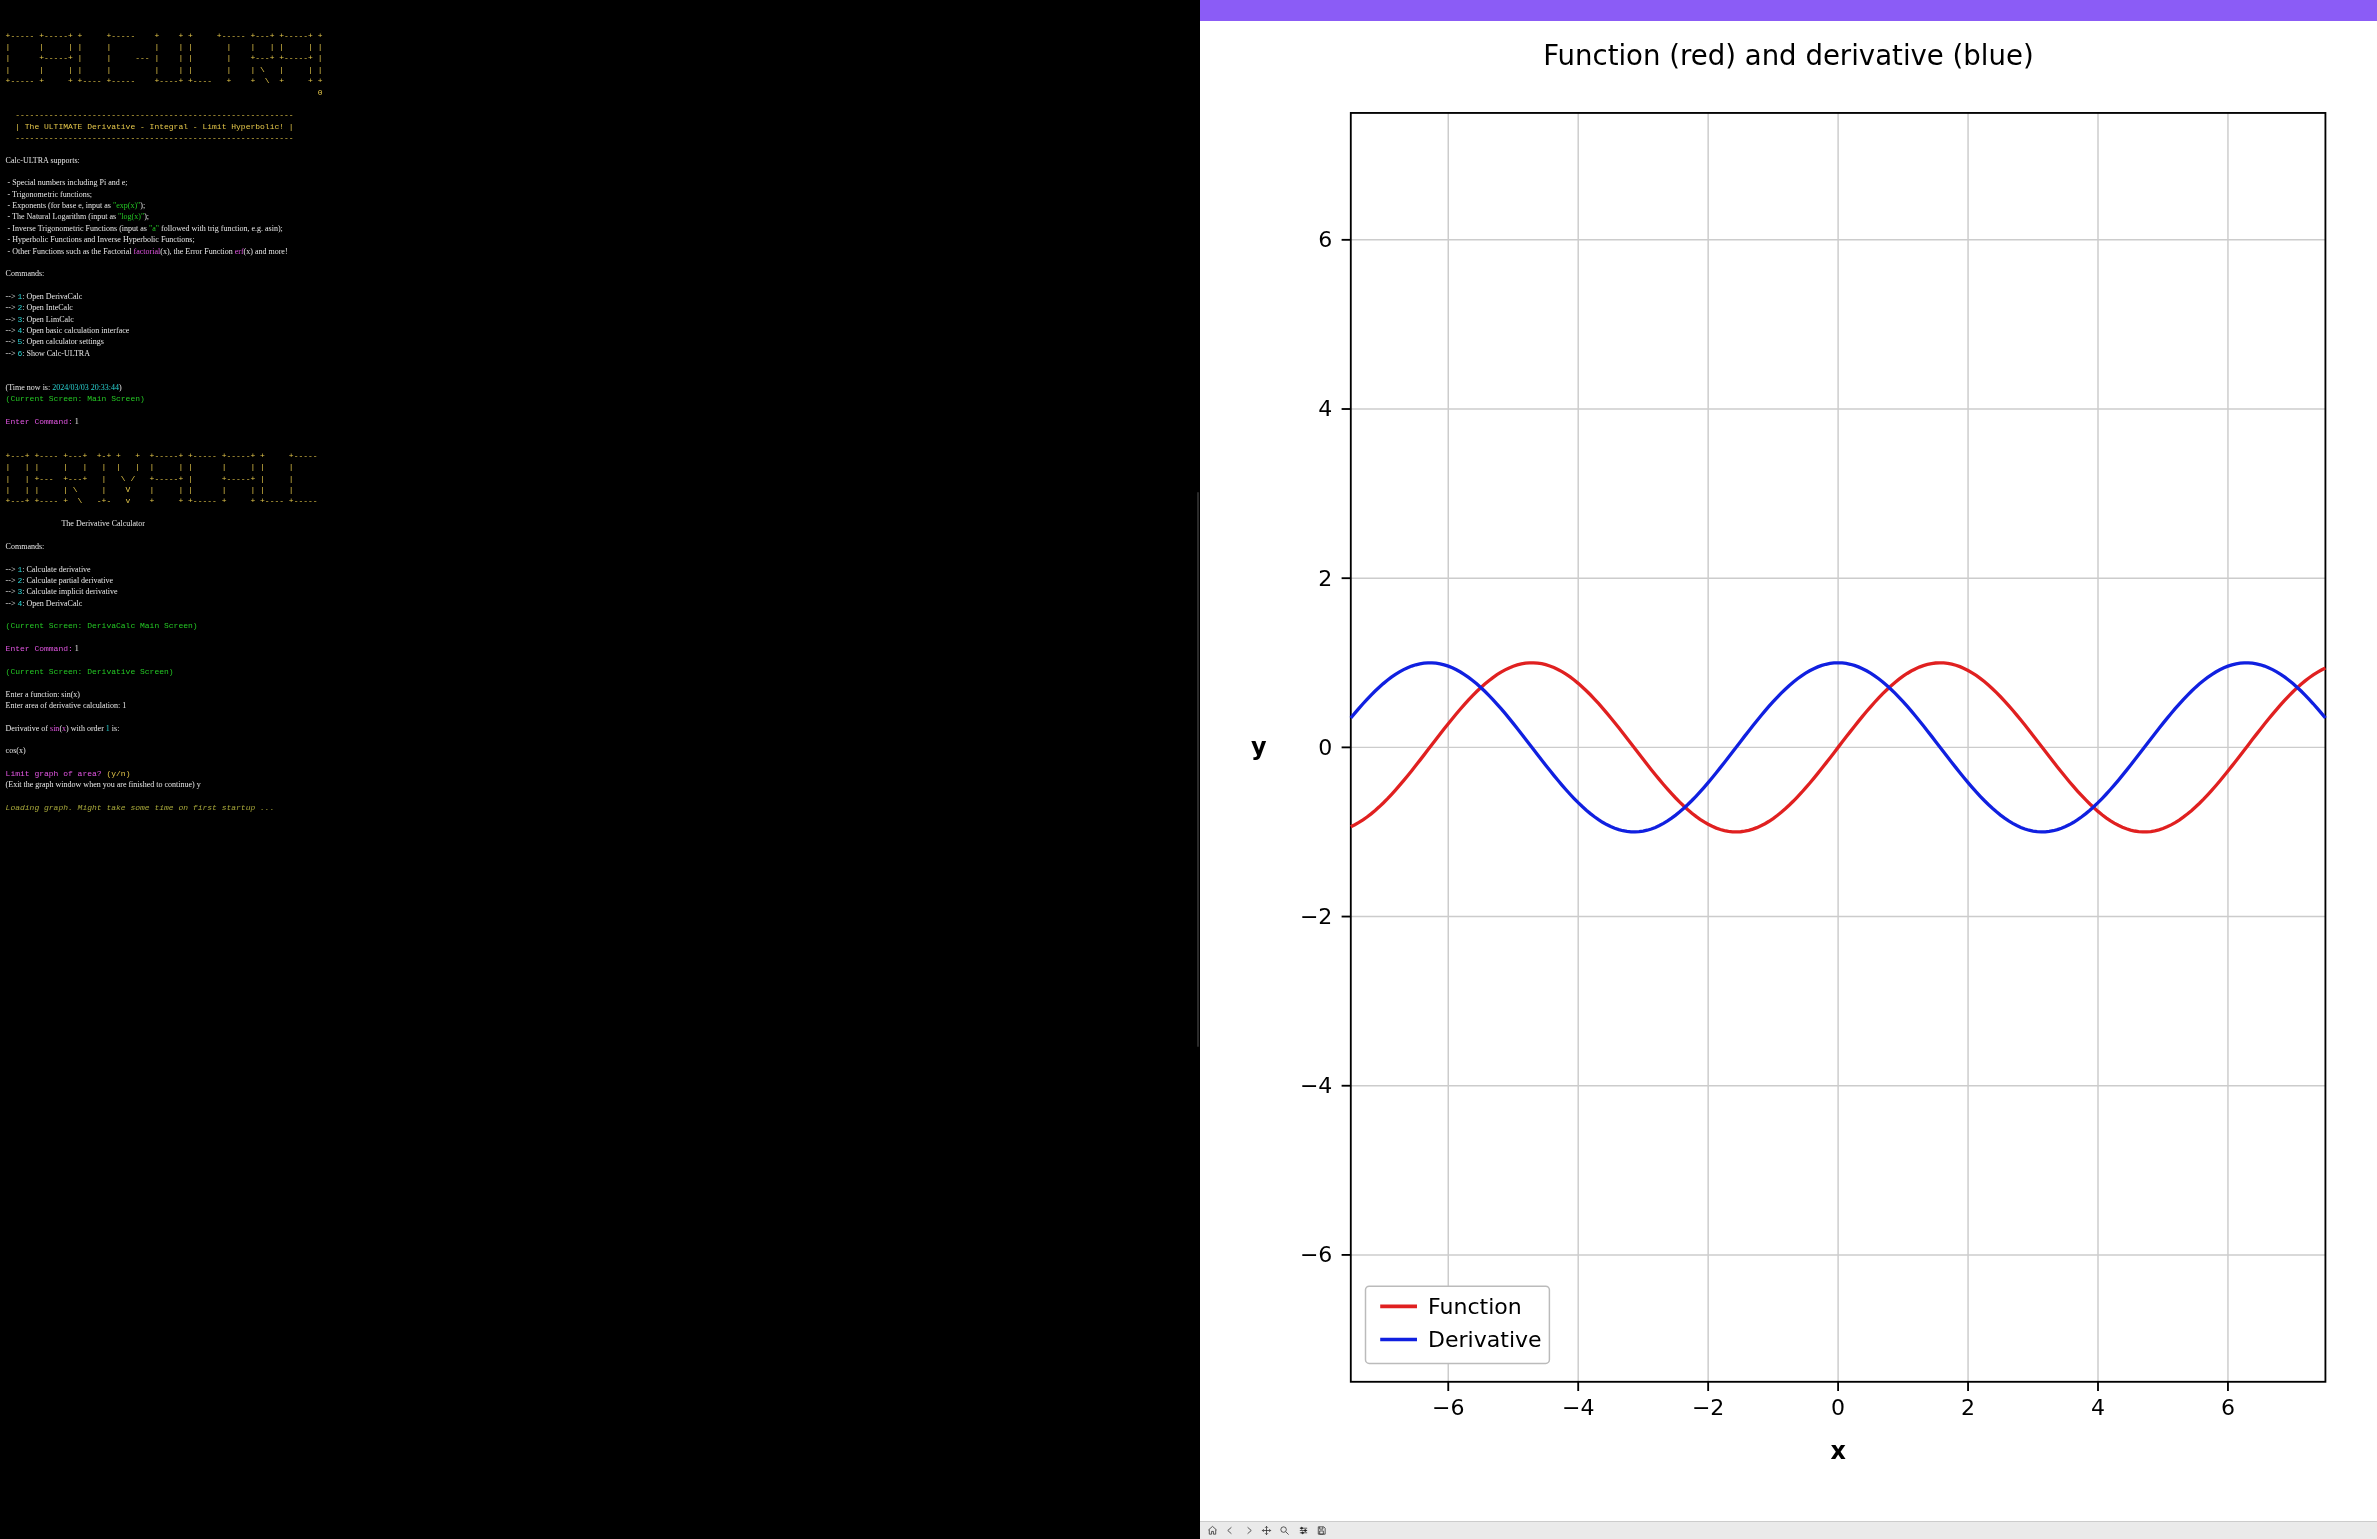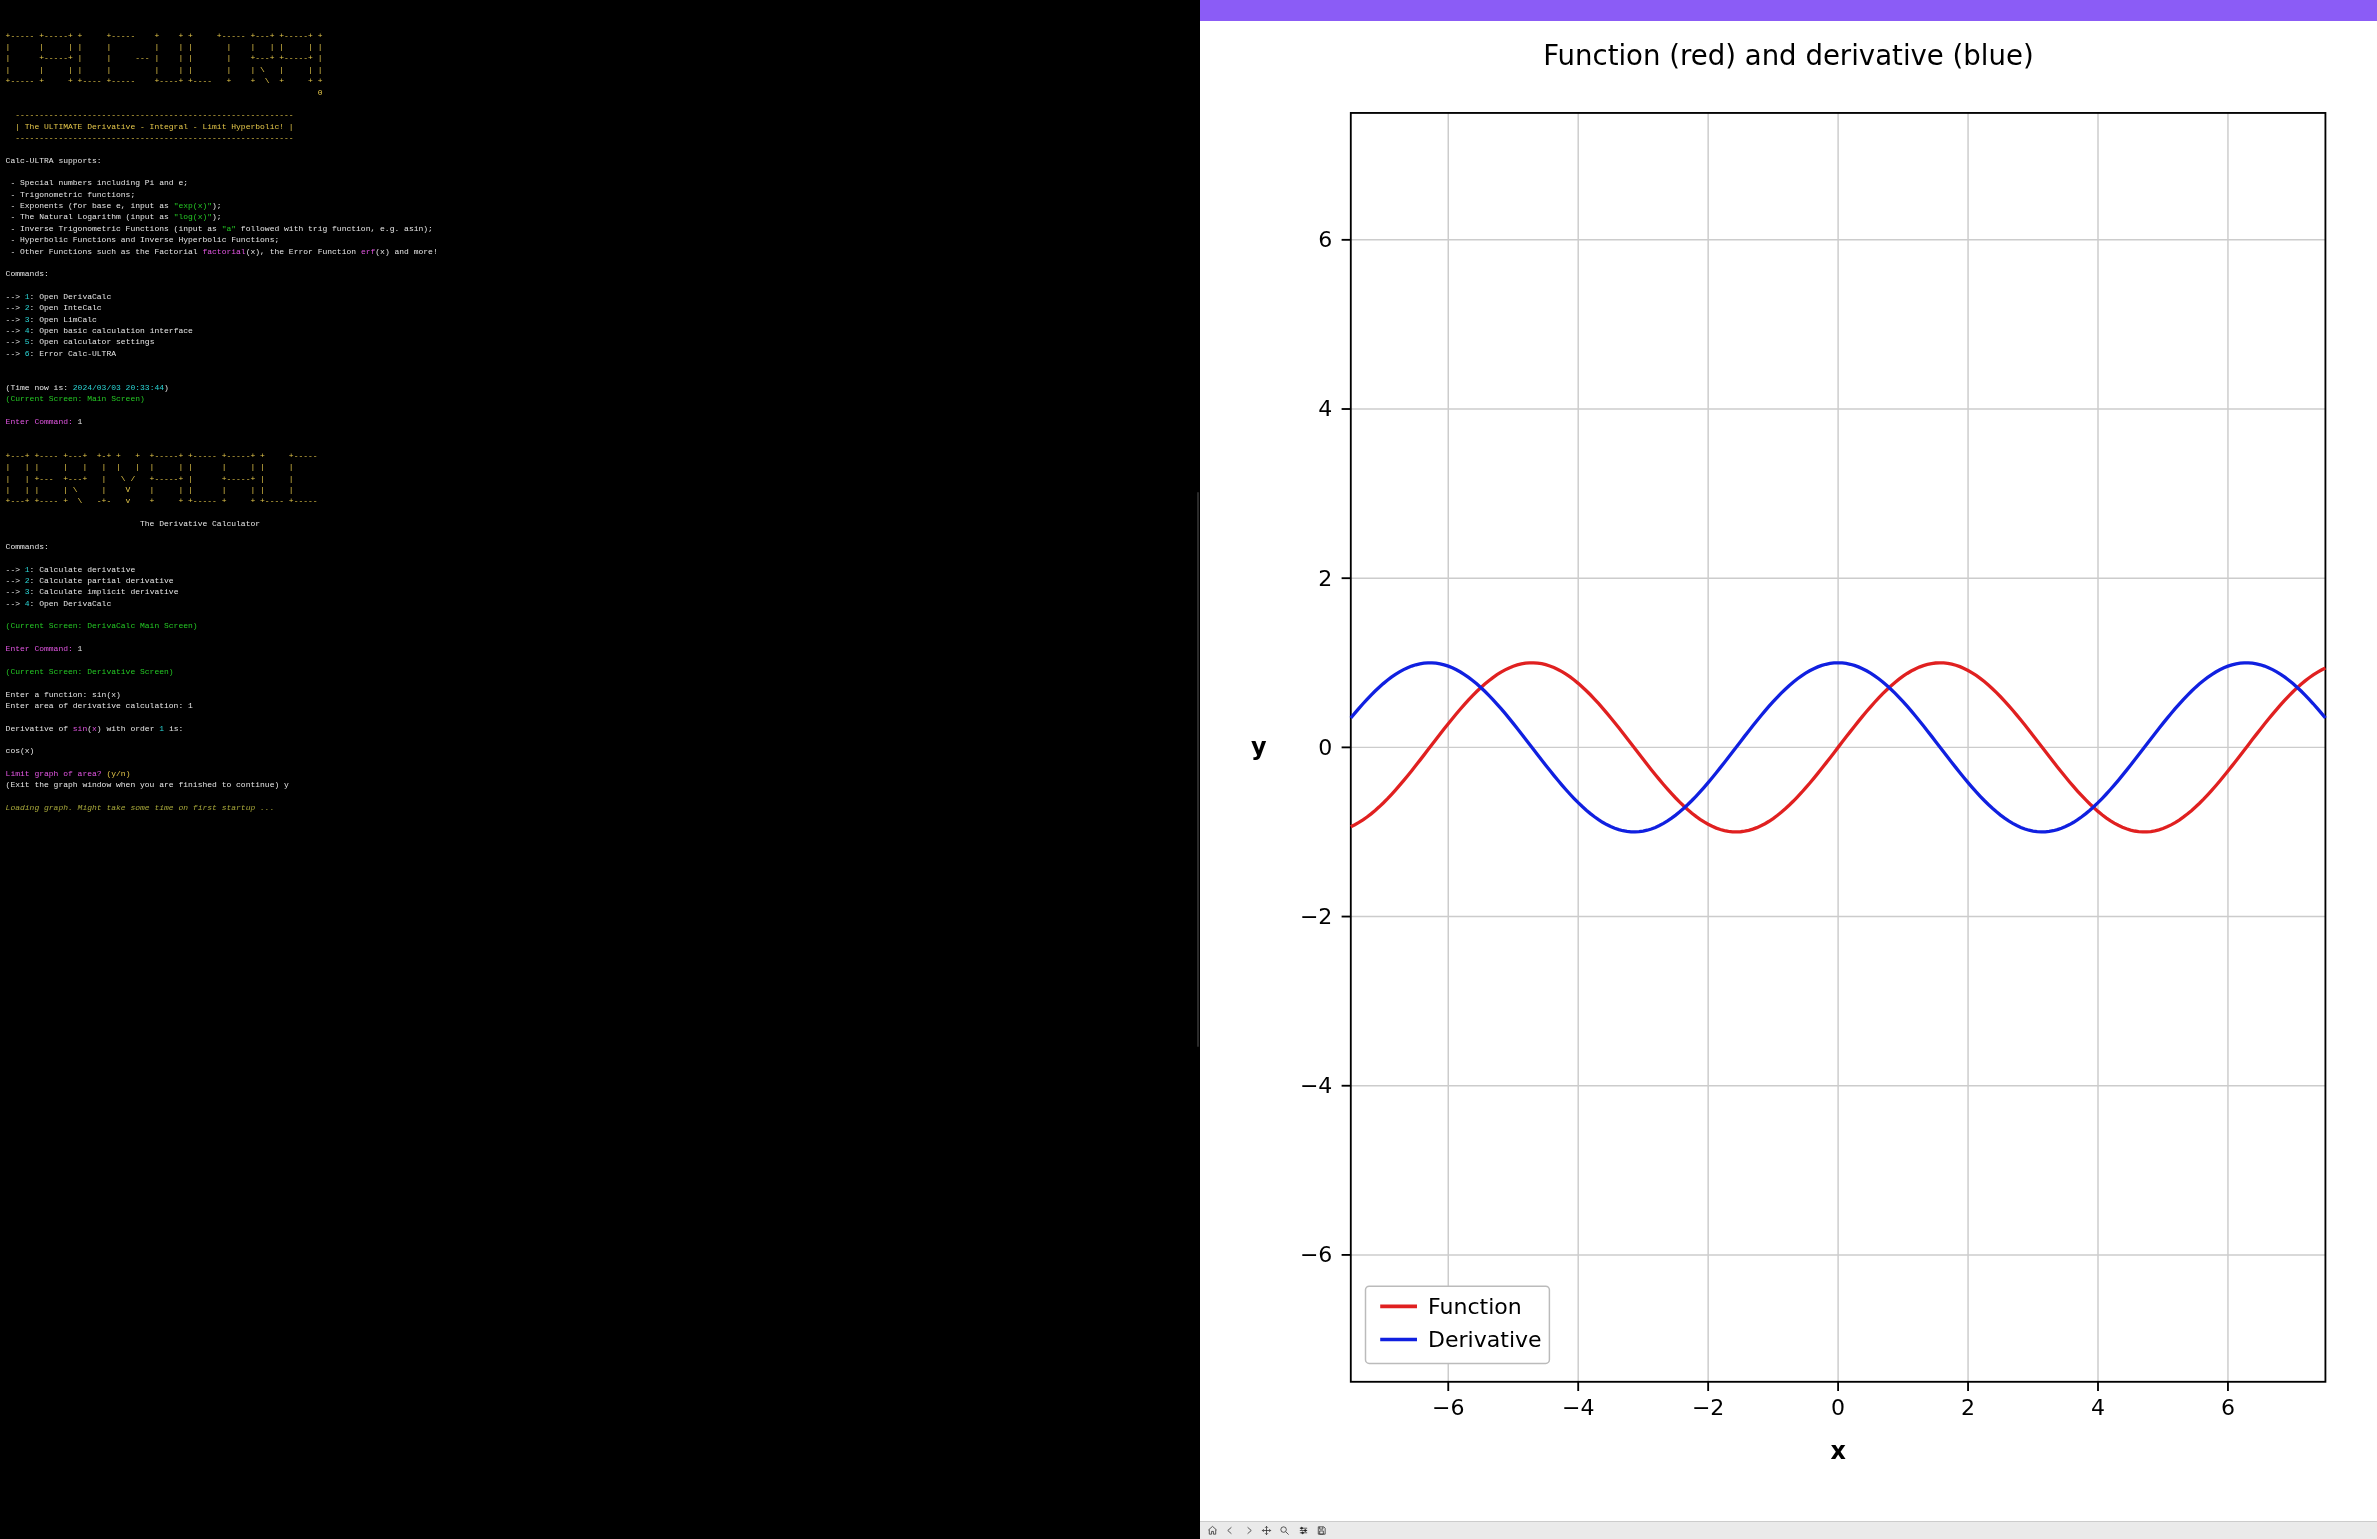--- a/index.html
+++ b/index.html
@@ -41,21 +41,21 @@
   .toolbar .tb-btn {
     width: 16.7px; height: 15.3px;
     display: inline-flex; justify-content: center; align-items: center;
     border: none; background: transparent; cursor: pointer;
     color: #222;
   }
   .toolbar svg { width: 11px; height: 11px; stroke: #222; fill: none; stroke-width: 1.6; }
 
   
   .c-yellow { color: #e6c84a; }
-  .c-white  { color: #e6e6e6; }
+  .c-white  { color: #e6e6e6; font-family: Liberation Serif, serif; }
   .c-green  { color: #24c824; }
   .c-cyan   { color: #2ad4d4; }
   .c-magenta{ color: #e456e4; }
   .c-olive  { color: #a8a83a; font-style: italic; }
 
   
   .chart-svg { display: block; margin: 0 auto; }
   .grid { stroke: #ccc; stroke-width: 0.8; }
   .tick-label { font-family: "DejaVu Sans","Arial",sans-serif; font-size: 12px; fill: #000; }
   .axis-label { font-family: "DejaVu Sans","Arial",sans-serif; font-size: 13px; font-weight: 600; fill: #000; }
@@ -108,21 +108,21 @@
 <span class="c-white"> - Hyperbolic Functions and Inverse Hyperbolic Functions;</span>
 <span class="c-white"><span> - Other Functions such as the Factorial </span><span class="c-magenta">factorial</span><span>(x), the Error Function </span><span class="c-magenta">erf</span><span>(x) and more!</span></span>
 
 <span class="c-white">Commands:</span>
 
 <span id="commands-list"><span class="c-white">--&gt; </span><span class="c-cyan">1</span><span class="c-white">: Open DerivaCalc</span>
 <span class="c-white">--&gt; </span><span class="c-cyan">2</span><span class="c-white">: Open InteCalc</span>
 <span class="c-white">--&gt; </span><span class="c-cyan">3</span><span class="c-white">: Open LimCalc</span>
 <span class="c-white">--&gt; </span><span class="c-cyan">4</span><span class="c-white">: Open basic calculation interface</span>
 <span class="c-white">--&gt; </span><span class="c-cyan">5</span><span class="c-white">: Open calculator settings</span>
-<span class="c-white">--&gt; </span><span class="c-cyan">6</span><span class="c-white">: Error Calc-ULTRA</span>
+<span class="c-white">--&gt; </span><span class="c-cyan">6</span><span class="c-white">: Show Calc-ULTRA</span>
 </span>
 
 <span class="c-white"><span>(Time now is: </span><span class="c-cyan">2024/03/03 20:33:44</span><span>)</span></span>
 <span class="c-green">(Current Screen: Main Screen)</span>
 
 <span><span class="c-magenta">Enter Command:</span><span class="c-white"> 1</span></span>
 
 <span class="c-yellow" id="banner2">
 +---+ +---- +---+  +-+ +   +  +-----+ +----- +-----+ +     +-----
 |   | |     |   |   |  |   |  |     | |      |     | |     |     

